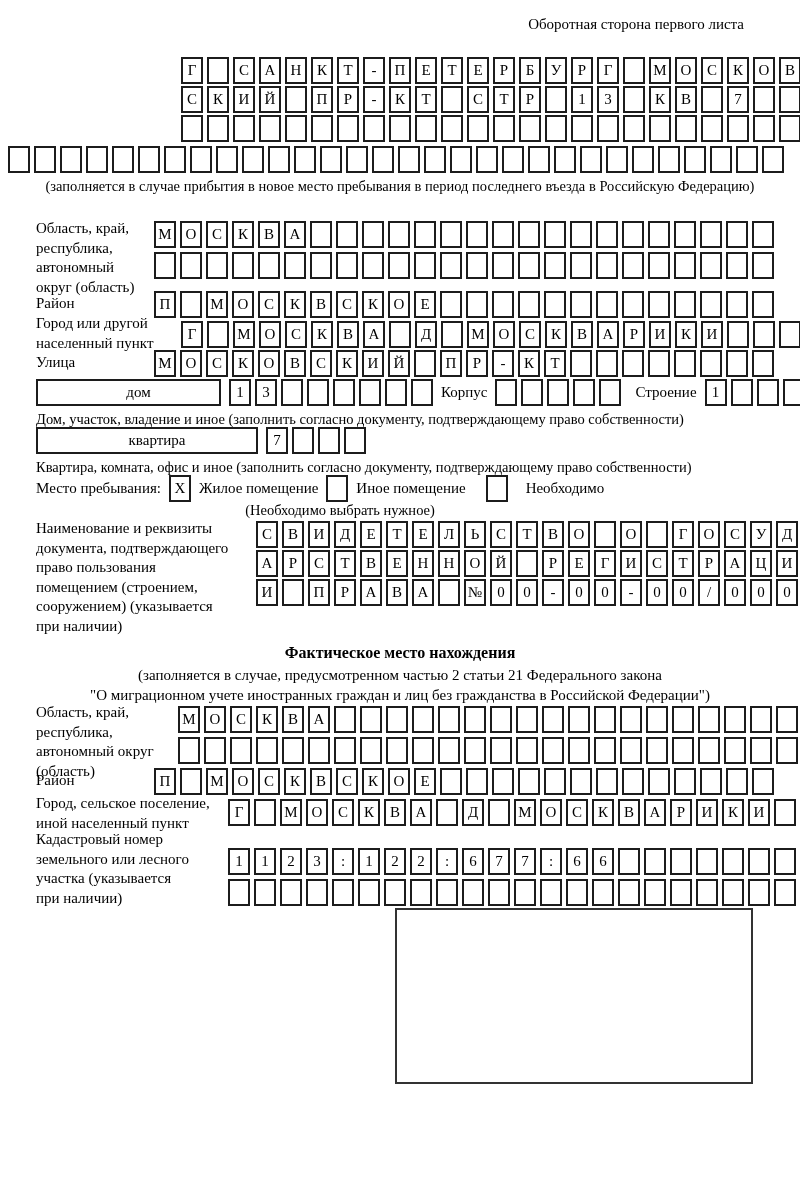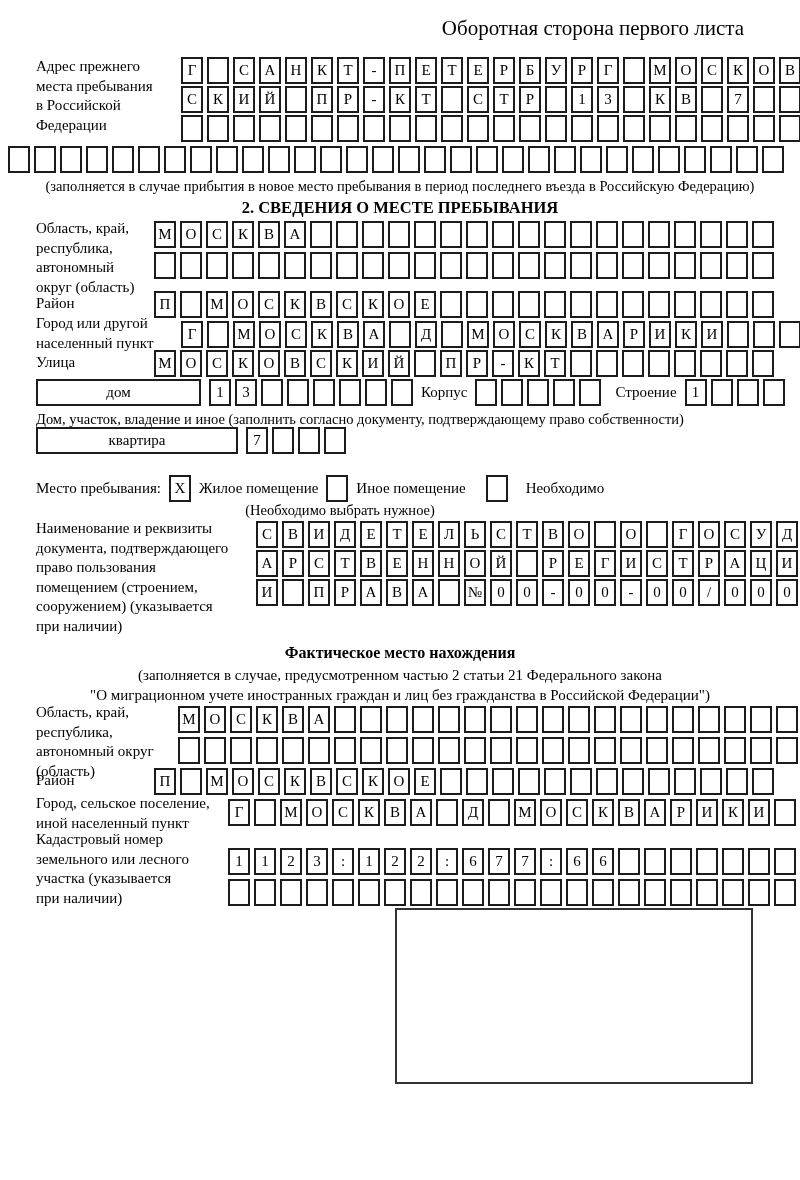--- a/index.html
+++ b/index.html
@@ -15,35 +15,31 @@
   .rows-stack.loose .row{margin-bottom:4px;}
   
   .lbl{font-size:15px;line-height:1.3;}
   .ml{white-space:pre-line;}
   .caption{font-size:14.5px;line-height:1.25;}
   .center{text-align:center;}
   .title{font-size:16.5px;font-weight:bold;text-align:center;}
   .subtitle{font-size:15px;text-align:center;}
   .hrow{display:flex;align-items:center;gap:8px;}
   .wide-box{height:23px;border:2px solid #1c1c1c;display:flex;align-items:center;
-            justify-content:center;font-size:15px;background:#fff;}
+            justify-content:center;font-size:15px;background:#fff;padding-left:20px;}
   .inline-label{font-size:15px;white-space:nowrap;}
   .conf-box{border:2px solid #333;background:#fff;}
 </style>
 </head>
 <body>
 
 <div class="page">
 
-  <div class="abs" style="top:16px;right:56px;font-size:21px;">Оборотная сторона первого листа</div>
-
-  <div class="abs lbl ml" style="top:57px;left:36px;width:142px;">Адрес прежнего
-места пребывания
-в Российской
-Федерации</div>
+  <div class="abs" style="top:16px;right:56px;font-size:15px;">Оборотная сторона первого листа</div>
+
   <div class="abs rows-stack" style="top:57px;left:181px;">
     <div class="row">
         <span class="cell">Г</span>
         <span class="cell"></span>
         <span class="cell">С</span>
         <span class="cell">А</span>
         <span class="cell">Н</span>
         <span class="cell">К</span>
         <span class="cell">Т</span>
         <span class="cell">-</span>
@@ -144,21 +140,20 @@
       <span class="cell"></span>
       <span class="cell"></span>
       <span class="cell"></span>
       <span class="cell"></span>
       <span class="cell"></span>
       <span class="cell"></span>
       <span class="cell"></span>
     </div>
   <div class="abs caption center" style="top:177px;left:0;width:800px;">(заполняется в случае прибытия в новое место пребывания в период последнего въезда в Российскую Федерацию)</div>
 
-  <div class="abs title" style="top:198px;left:0;width:800px;">2. СВЕДЕНИЯ О МЕСТЕ ПРЕБЫВАНИЯ</div>
 
   <div class="abs lbl ml" style="top:219px;left:36px;width:114px;">Область, край,
 республика,
 автономный
 округ (область)</div>
   <div class="abs rows-stack loose" style="top:221px;left:154px;">
     <div class="row">
         <span class="cell">М</span>
         <span class="cell">О</span>
         <span class="cell">С</span>
@@ -333,20 +328,21 @@
     <div class="wide-box" style="width:198px;">
       <span>квартира</span>
     </div>
     <div class="row">
         <span class="cell">7</span>
         <span class="cell"></span>
         <span class="cell"></span>
         <span class="cell"></span>
       </div>
   </div>
+  <div class="abs caption" style="top:458px;left:36px;">Квартира, комната, офис и иное (заполнить согласно документу, подтверждающему право собственности)</div>
 
   <div class="abs hrow" style="top:475px;left:36px;">
     <span class="inline-label">Место пребывания:</span>
     <span class="cell">X</span>
     <span class="inline-label">Жилое помещение</span>
     <span class="cell"></span>
     <span class="inline-label">Иное помещение</span>
     <span class="cell" style="margin-left:12px;"></span>
     <span class="inline-label" style="margin-left:10px;">Необходимо</span>
   </div>

